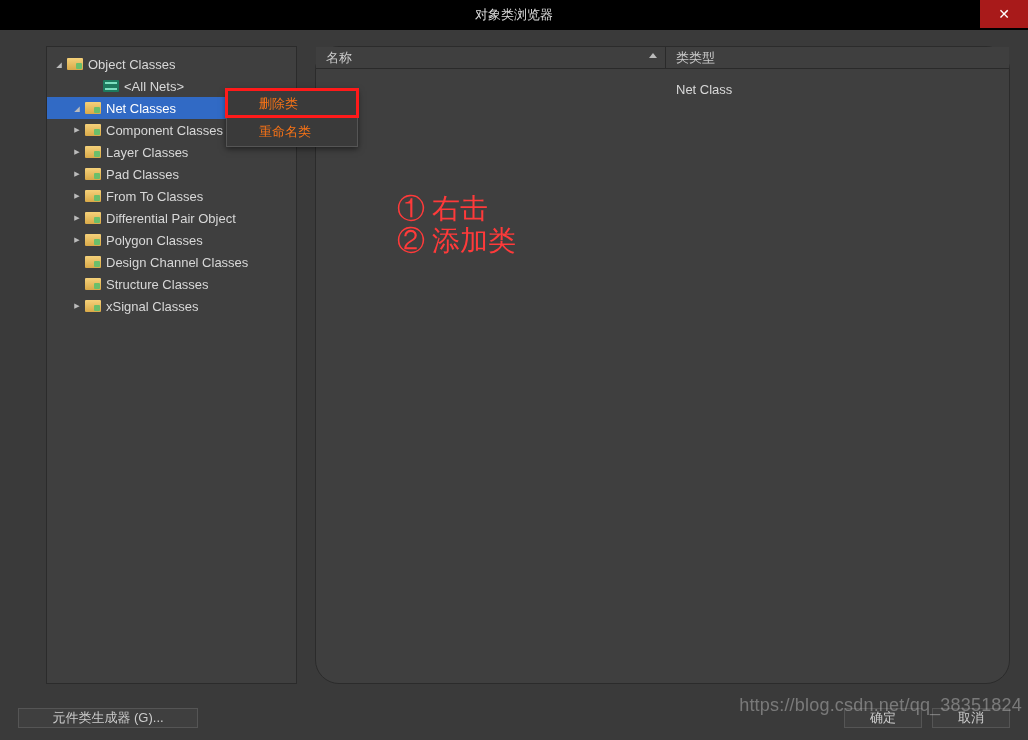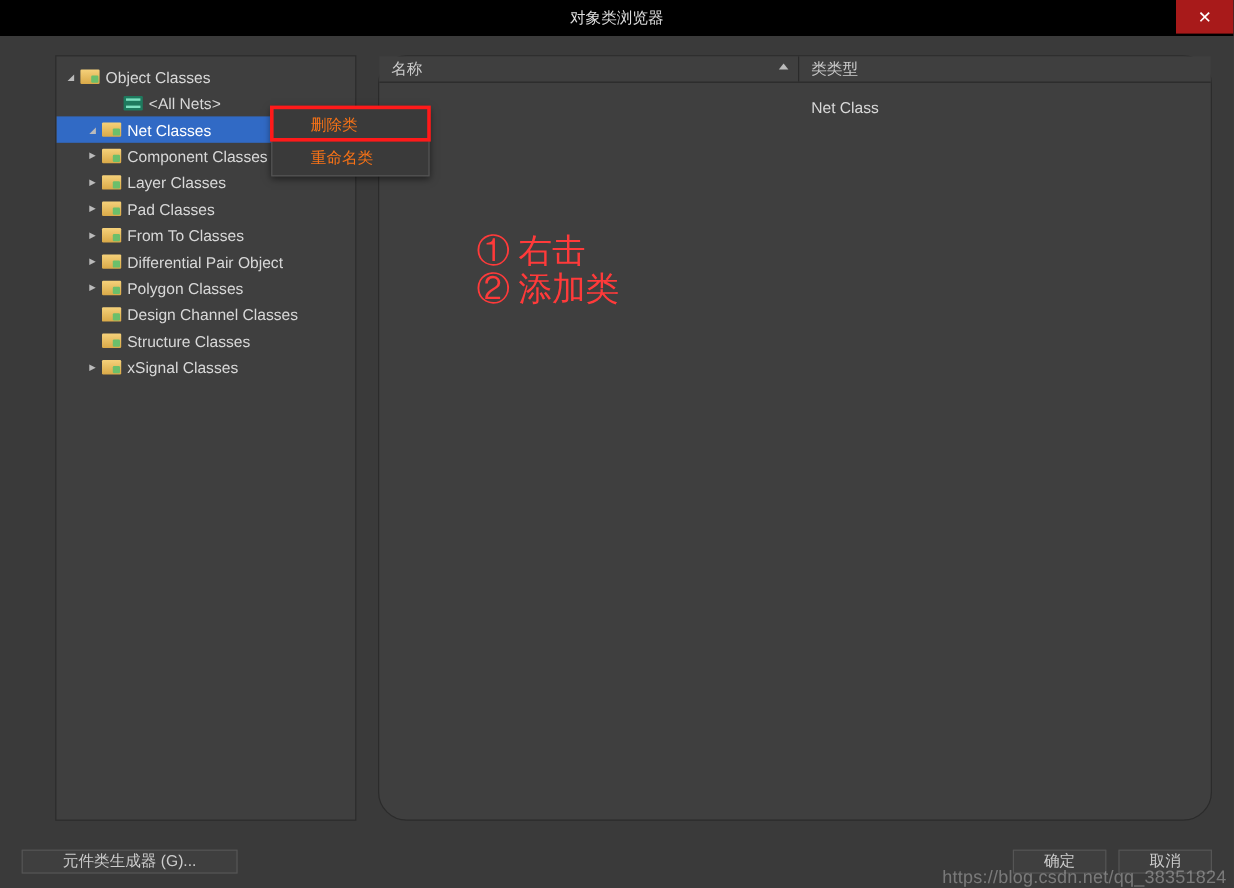--- a/index.html
+++ b/index.html
@@ -136,22 +136,22 @@
   .btn {
     height: 20px; min-width: 78px; padding: 0 12px;
     background: #3f3f3f; border: 1px solid #555; color: #ccc;
     display: inline-flex; align-items: center; justify-content: center;
     cursor: pointer;
   }
   .btn-group { display: flex; gap: 10px; text-align: right; }
   .btn.wide { min-width: 180px; }
 
   .watermark {
-    position: absolute; right: 6px; bottom: 0;
-    color: rgba(200,200,200,0.45); font-size: 15px; letter-spacing: 0.2px;
+    position: absolute; right: 6px; bottom: 24px;
+    color: rgba(200,200,200,0.45); font-size: 18px; letter-spacing: 0.2px;
     pointer-events: none;
   }
 </style>
 </head>
 <body>
 
 <div class="titlebar">
   <span class="titlebar-text">对象类浏览器</span>
   <div class="close-btn">
     <span>✕</span>

